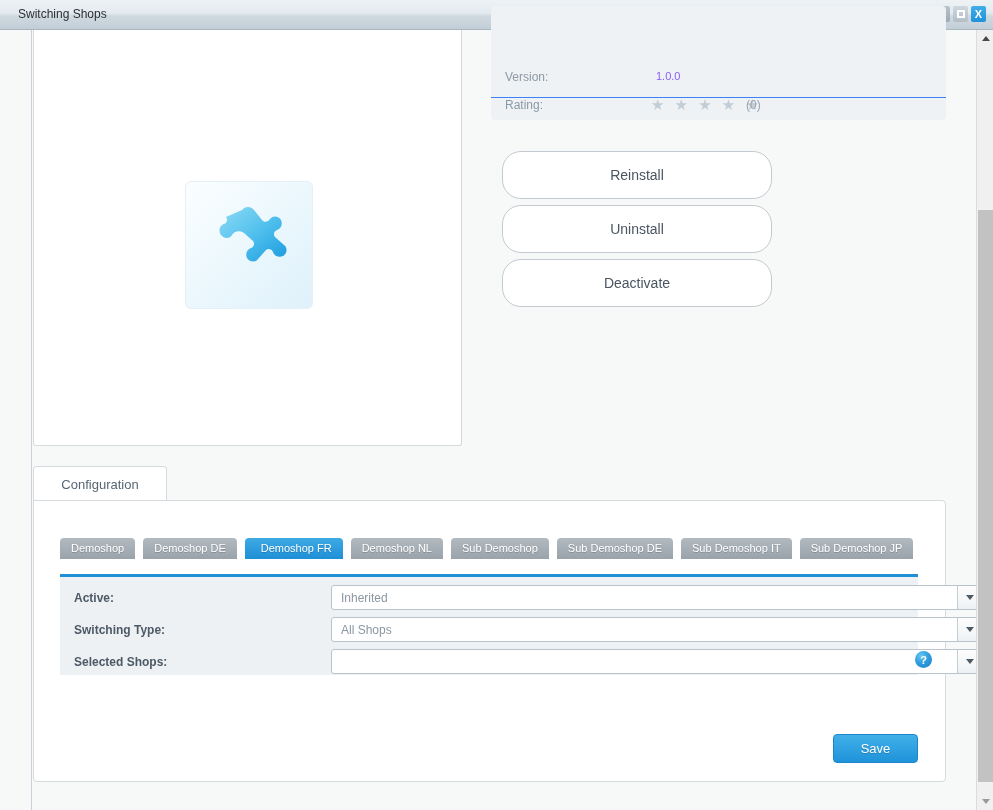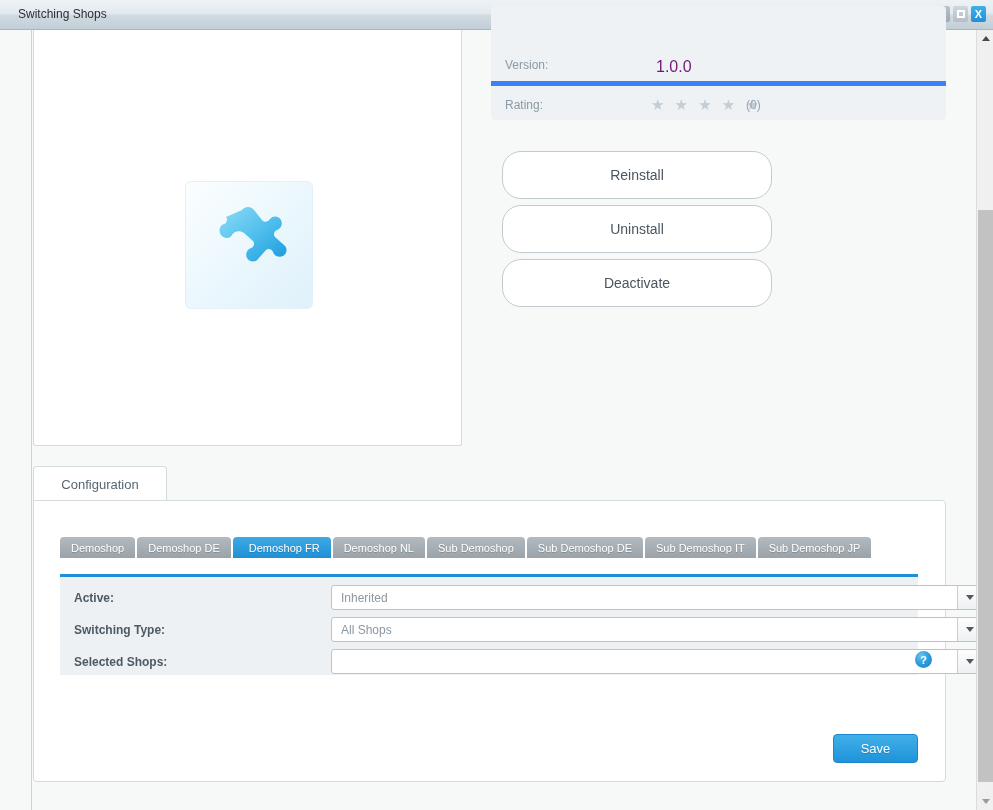--- a/index.html
+++ b/index.html
@@ -59,23 +59,23 @@
   
   #infotable {
     position: absolute; left: 491px; top: -24px; width: 455px; height: 114px;
     background: #eef2f4; border-radius: 4px;
   }
   .inforow { position: absolute; left: 0; width: 455px; height: 40px; }
   .inforow .lbl {
     position: absolute; left: 14px; top: 12px; font-size: 12px; color: #8c9aa5;
   }
   .inforow .val {
-    position: absolute; left: 165px; top: 12px; font-size: 16px; color: #701a75;
-  }
-  #row-version { top: 40px; border-bottom: 5px solid #3b82f6; }
+    position: absolute; left: 165px; top: 12px; font-size: 11px; color: #8b5cf6;
+  }
+  #row-version { top: 52px; border-bottom: 1px solid #3b82f6; }
   #row-rating  { top: 80px; }
   .stars { position: absolute; left: 160px; top: 10px; font-size: 15px; color: #c3cdd6; letter-spacing: 3px; }
   .rcount { position: absolute; left: 255px; top: 12px; font-size: 12px; color: #98a5af; }
 
   
   .actbtn {
     position: absolute; left: 502px; width: 270px; height: 48px;
     background: #ffffff; border: 1px solid #c3cacf; border-radius: 19px;
     font-size: 14px; color: #4a5561; cursor: pointer;
     font-family: "Liberation Sans", sans-serif;
@@ -94,21 +94,21 @@
     font-size: 13px; color: #596673;
   }
   #configbody {
     position: absolute; left: 0; top: 34px; width: 913px; height: 282px;
     background: #ffffff; border: 1px solid #d4dade; border-radius: 0 4px 4px 4px;
   }
 
   
   #shoptabs {
     position: absolute; left: 27px; top: 71px; width: 858px; height: 22px;
-    display: flex; align-items: flex-start; gap: 2px;
+    display: flex; align-items: center; gap: 8px;
   }
   .shoptab {
     height: 21px; padding: 0 11px; border-radius: 4px 4px 0 0;
     display: flex; align-items: center; justify-content: center;
     font-size: 11px; color: #ffffff; cursor: pointer; white-space: nowrap;
     background: linear-gradient(to bottom, #b2bac0 0%, #9aa3aa 100%);
     text-shadow: 0 1px 0 rgba(0,0,0,.18);
   }
   .shoptab.active {
     background: linear-gradient(to bottom, #3eaae4 0%, #1f8fd6 100%);

